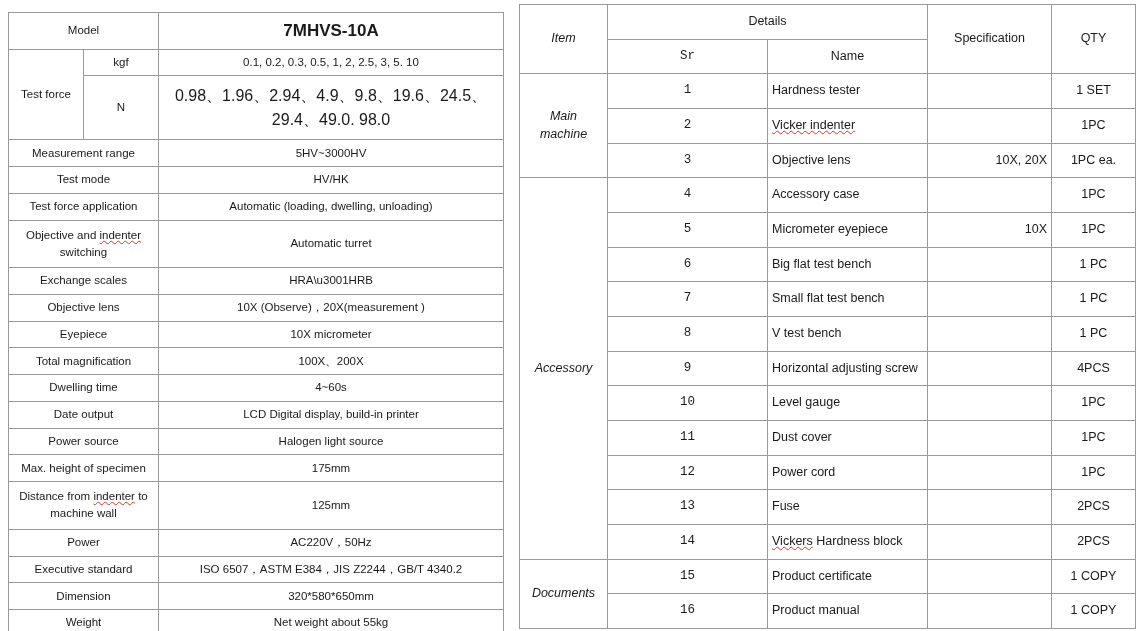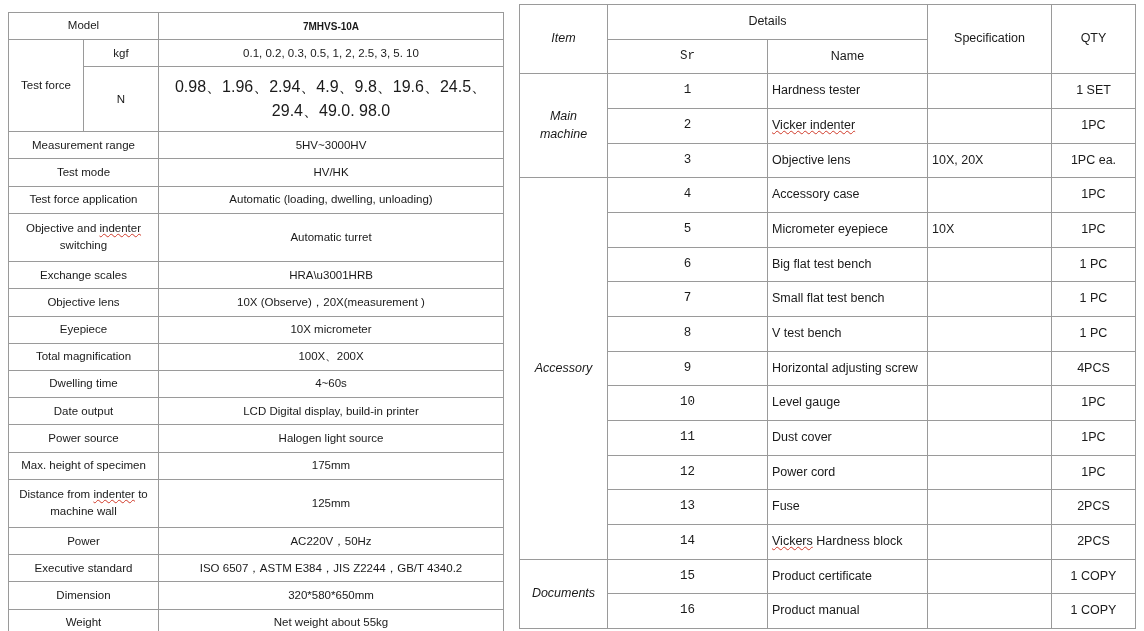--- a/index.html
+++ b/index.html
@@ -34,21 +34,21 @@
     border: 1px solid #9a9a9a;
     font-size: 11.5px;
     color: #1a1a1a;
     text-align: center;
     vertical-align: middle;
     padding: 2px 3px;
     line-height: 1.5;
   }
   table.spec td.label { width: 150px; }
   table.spec td.sub { width: 75px; }
-  table.spec td.bold { font-weight: bold; font-size: 10px; }
+  table.spec td.bold { font-weight: bold; font-size: 17px; }
   .two-line { display: block; }
   .spell {
     text-decoration: underline;
     text-decoration-style: wavy;
     text-decoration-color: #d03a2a;
     text-decoration-thickness: 1px;
   }
 
   
   .pack-wrap {
@@ -69,21 +69,21 @@
     font-size: 12.5px;
     font-weight: normal;
     color: #1a1a1a;
     vertical-align: middle;
     padding: 2px 4px;
     line-height: 1.4;
   }
   .c-item { width: 88px; text-align: center; font-style: italic; }
   .c-sr   { width: 56px; text-align: center; font-family: Liberation Mono, monospace; }
   .c-name { text-align: left; padding-left: 10px; }
-  .c-spec { width: 124px; text-align: left; }
+  .c-spec { width: 124px; text-align: right; }
   .c-qty  { width: 84px; text-align: center; }
   .hdr { text-align: center; }
   .grp { }
   .grp-mm { line-height: 2.1; }
 </style>
 </head>
 <body>
 
 <div class="page">
 

